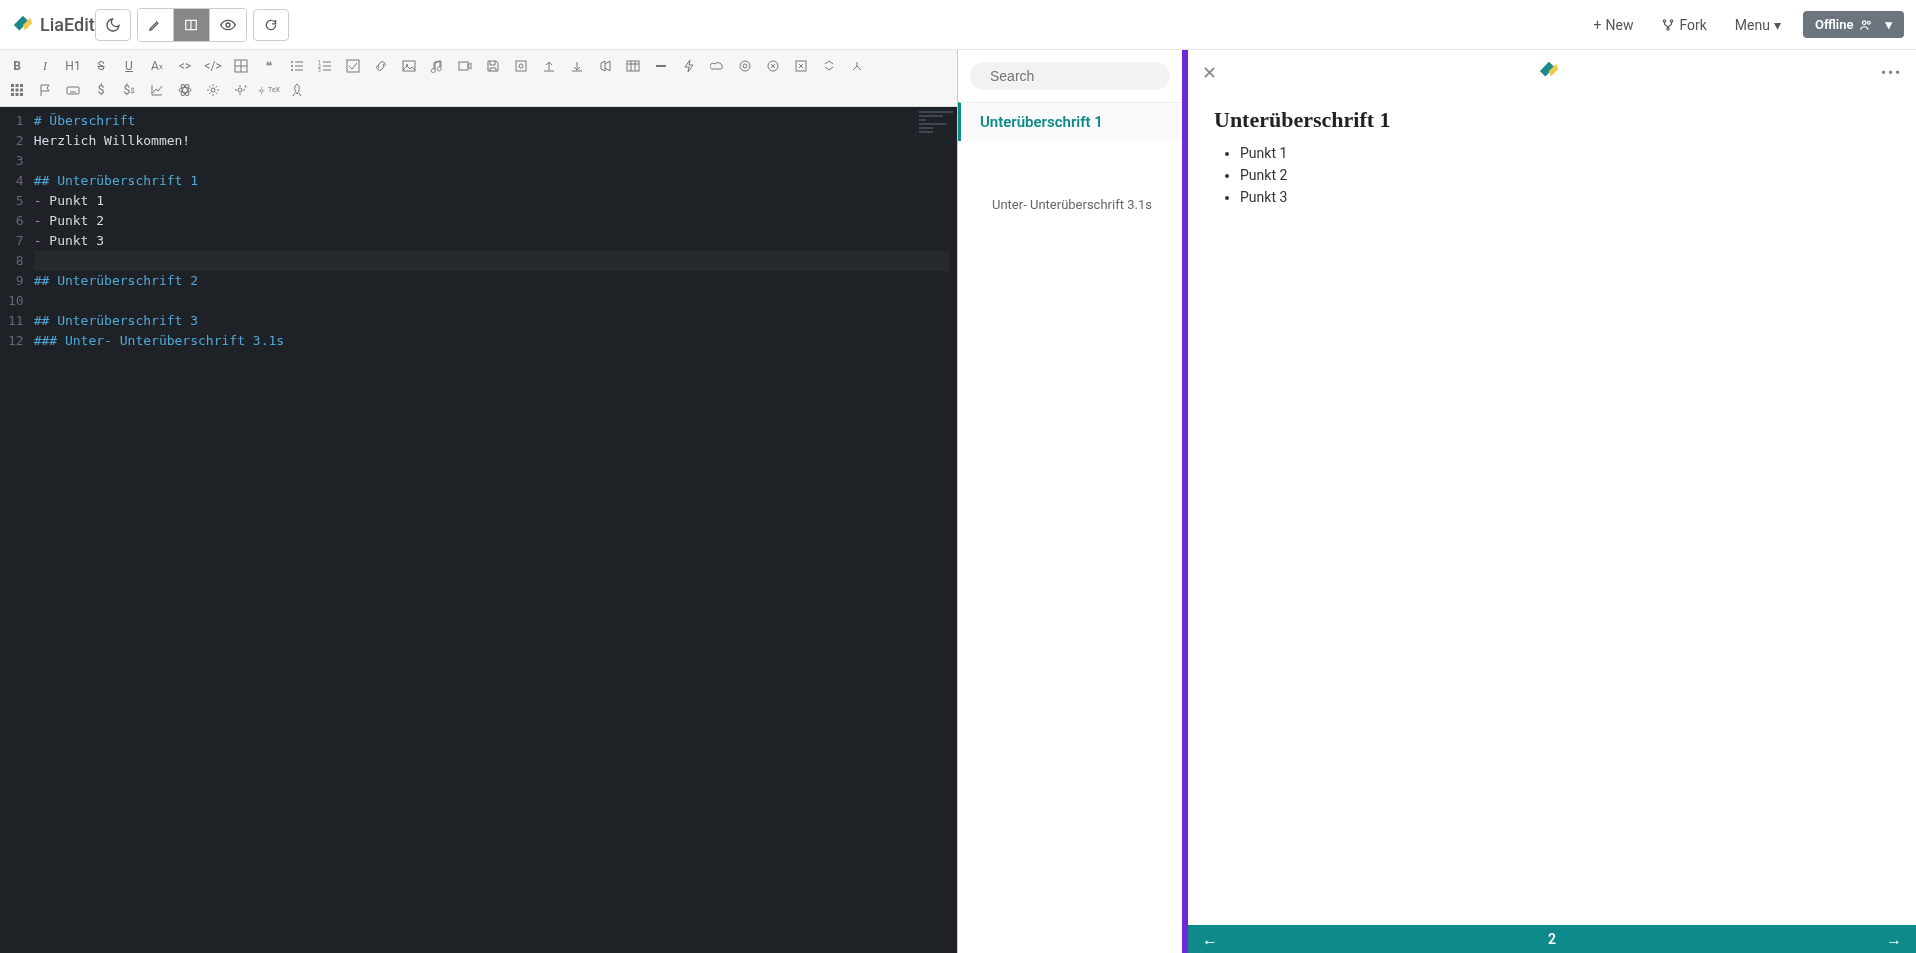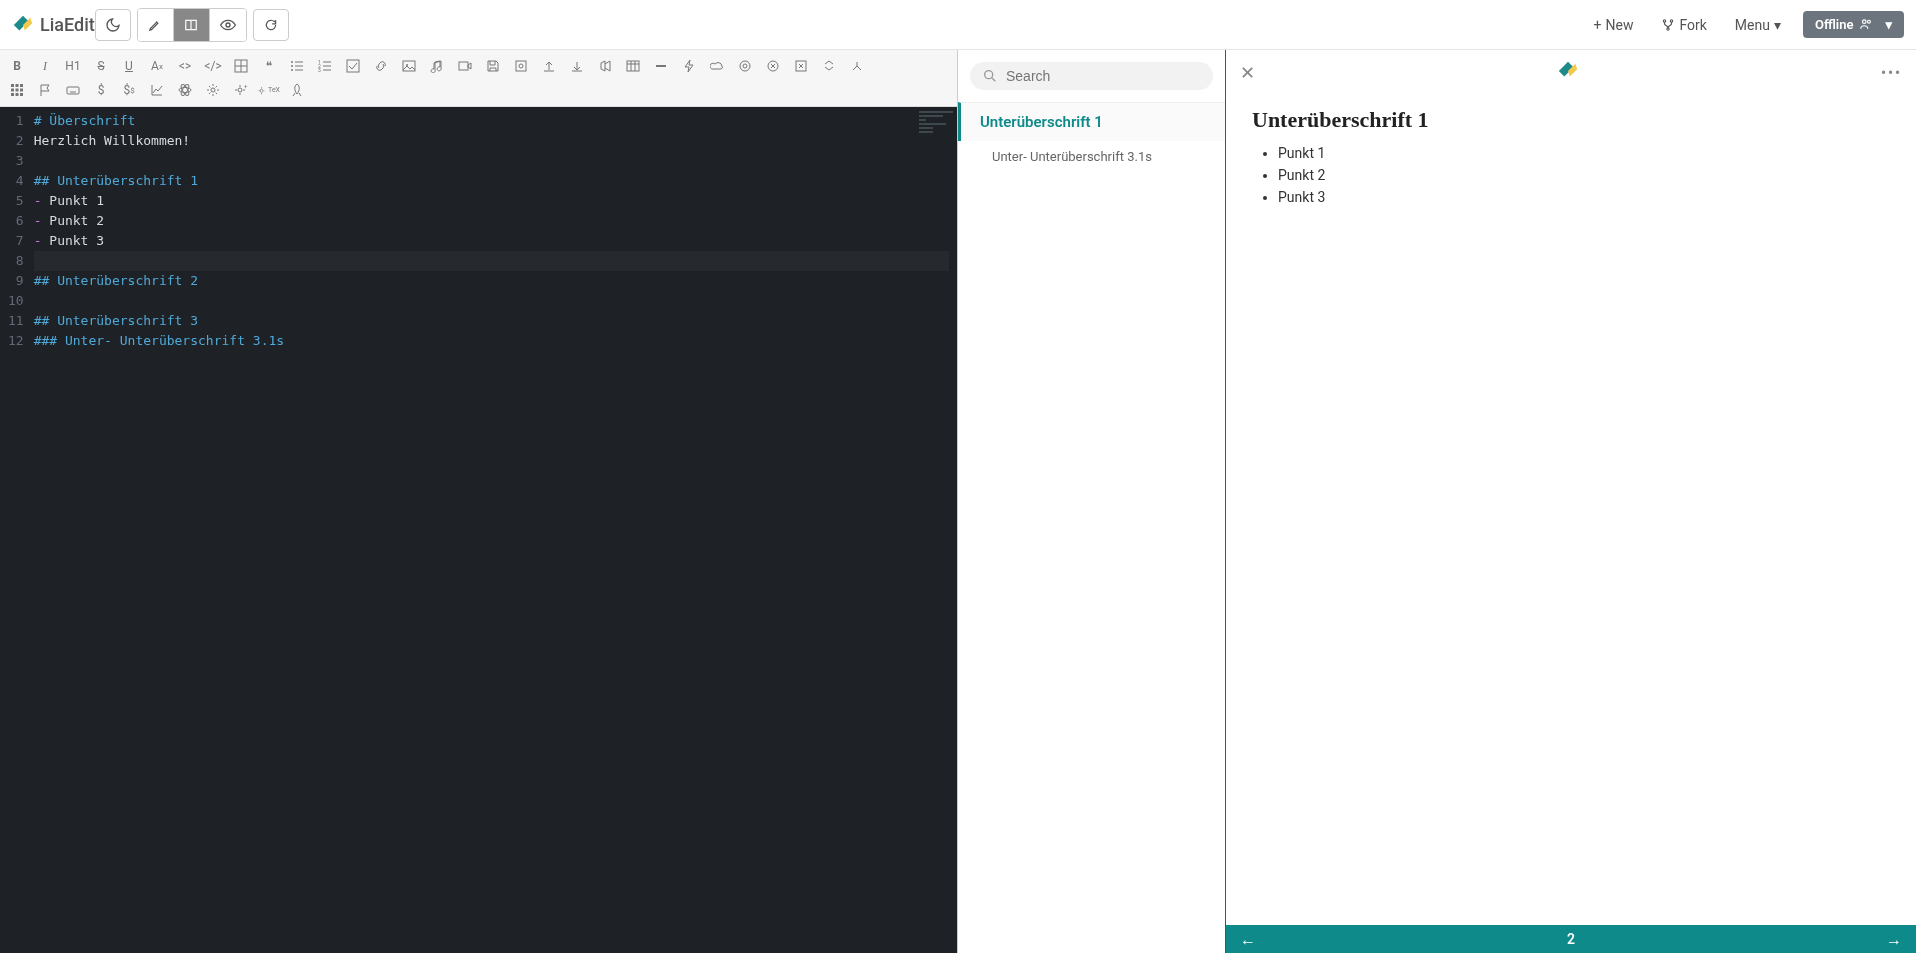--- a/index.html
+++ b/index.html
@@ -11,21 +11,21 @@
 .logo-svg { width: 22px; height: 22px; }
 .logo-text { font-size: 18px; font-weight: 500; color: #555; }
 .btn { border: 1px solid #ccc; background: #fff; border-radius: 4px; height: 32px; display: inline-flex; align-items: center; justify-content: center; cursor: pointer; padding: 0 8px; color: #555; }
 .btn-sq { width: 36px; padding: 0; }
 .btn-group { display: inline-flex; border: 1px solid #ccc; border-radius: 4px; overflow: hidden; margin-left: 6px; }
 .btn-group .btn { border: none; border-radius: 0; border-right: 1px solid #ccc; }
 .btn-group .btn:last-child { border-right: none; }
 .btn-group .btn.active { background: #888; color: #fff; }
 .spacer { flex: 1; }
 .top-link { color: #555; padding: 0 14px; cursor: pointer; display: inline-flex; align-items: center; gap: 4px; }
-.offline-btn { background: #6c757d; color: #fff; border-radius: 4px; padding: 6px 12px; display: inline-flex; align-items: flex-start; gap: 6px; cursor: pointer; margin-left: 8px; font-size: 13px; font-weight: 600; }
+.offline-btn { background: #6c757d; color: #fff; border-radius: 4px; padding: 6px 12px; display: inline-flex; align-items: center; gap: 6px; cursor: pointer; margin-left: 8px; font-size: 13px; font-weight: 600; }
 .offline-caret { margin-left: 6px; }
 
 
 .main { display: flex; height: calc(100vh - 50px); }
 .left-pane { width: 50%; display: flex; flex-direction: column; border-right: 1px solid #ccc; }
 .right-pane { width: 50%; display: flex; }
 
 
 .ed-toolbar { background: #f6f6f6; border-bottom: 1px solid #ddd; padding: 4px 6px; }
 .ed-row { display: flex; gap: 6px; align-items: center; flex-wrap: wrap; padding: 2px 0; }
@@ -39,28 +39,28 @@
 .gutter { background: #1e2227; color: #667; text-align: right; padding: 4px 10px 0 8px; user-select: none; line-height: 20px; }
 .code { padding: 4px 8px 0 0; line-height: 20px; white-space: pre; flex: 1; }
 .code .hd { color: #4fa9d8; }
 .code .tx { color: #d7dae0; }
 .code .dash { color: #c678dd; }
 .cursor-line { background: rgba(255,255,255,0.04); display: block; }
 .minimap { position: absolute; top: 4px; right: 4px; width: 34px; height: 24px; opacity: 0.3; }
 .minimap .mm-line { height: 2px; background: #8899aa; margin-bottom: 2px; }
 
 
-.toc { width: 268px; border-right: 1px solid #6d28d9; display: flex; flex-direction: column; background: #fff; }
+.toc { width: 230px; border-right: 6px solid #6d28d9; display: flex; flex-direction: column; background: #fff; }
 .search-wrap { padding: 12px; }
 .search { display: flex; align-items: center; background: #f2f2f2; border-radius: 18px; padding: 6px 12px; color: #888; gap: 8px; }
 .search input { border: none; background: transparent; outline: none; flex: 1; font-size: 14px; color: #555; }
 .toc-h1 { font-size: 20px; font-weight: 700; padding: 10px 16px 10px 16px; color: #444; font-family: Georgia, "Times New Roman", serif; }
 .toc-item { padding: 10px 16px 10px 22px; font-size: 15px; color: #444; cursor: pointer; border-top: 1px solid #eee; font-weight: 600; }
 .toc-item.active { color: #0f8a8a; border-left: 3px solid #0f8a8a; padding-left: 19px; background: #fafafa; }
-.toc-sub { padding: 8px 16px 8px 34px; font-size: 13px; color: #666; cursor: pointer; }
+.toc-sub { padding: 8px 16px 8px 34px; font-size: 13px; color: #666; cursor: pointer; margin-top: 48px; }
 
 .preview { flex: 1; display: flex; flex-direction: column; background: #fff; position: relative; }
 .preview-top { display: flex; align-items: center; justify-content: space-between; padding: 10px 14px; }
 .preview-close { color: #888; cursor: pointer; font-size: 18px; }
 .preview-logo { }
 .preview-menu { color: #888; cursor: pointer; letter-spacing: 2px; font-weight: bold; }
 .preview-body { padding: 12px 26px; flex: 1; overflow: auto; }
 .preview-body h2 { font-family: Georgia, "Times New Roman", serif; font-size: 22px; font-weight: 700; margin-bottom: 12px; color: #222; }
 .preview-body ul { padding-left: 26px; }
 .preview-body li { margin: 6px 0; font-size: 14px; color: #333; }

